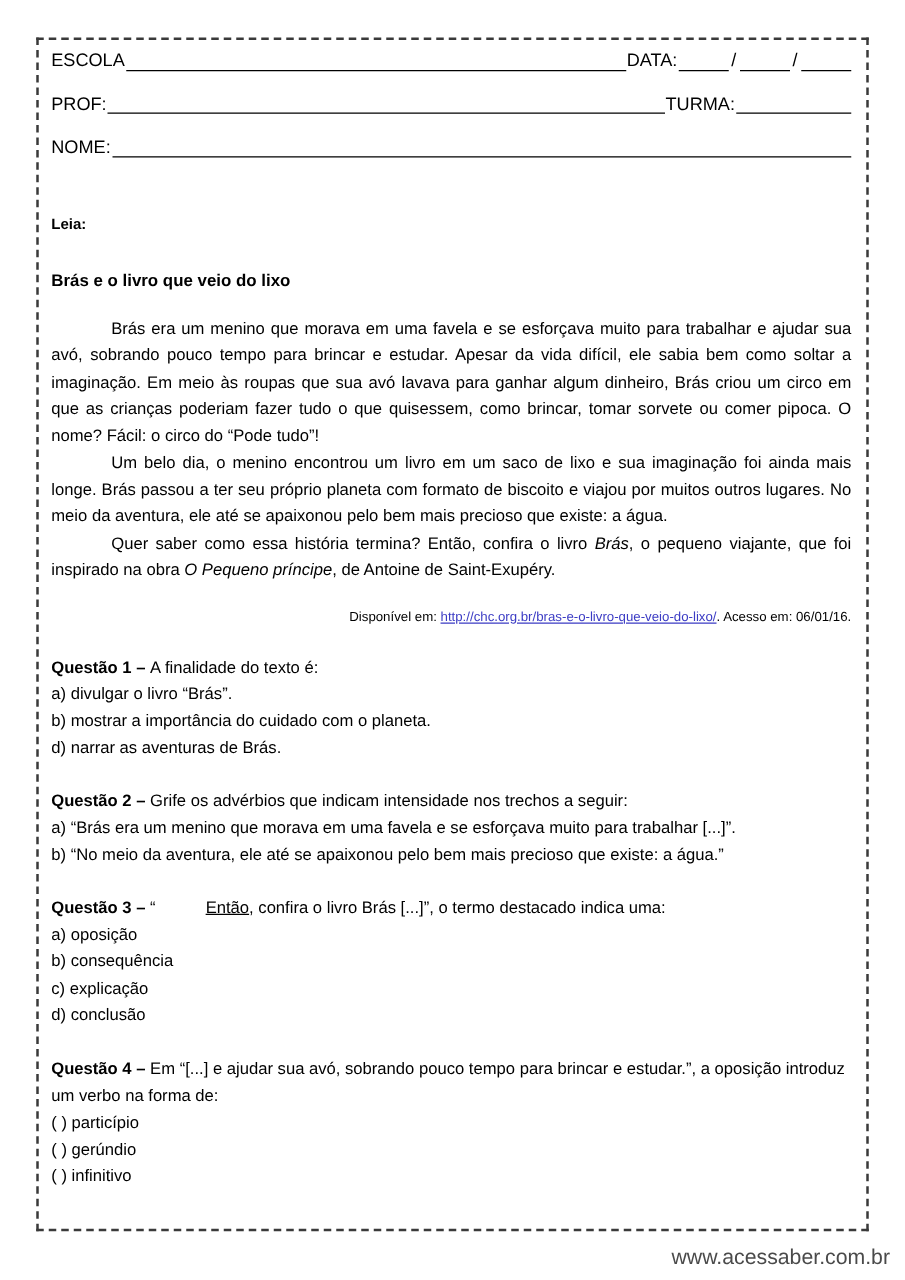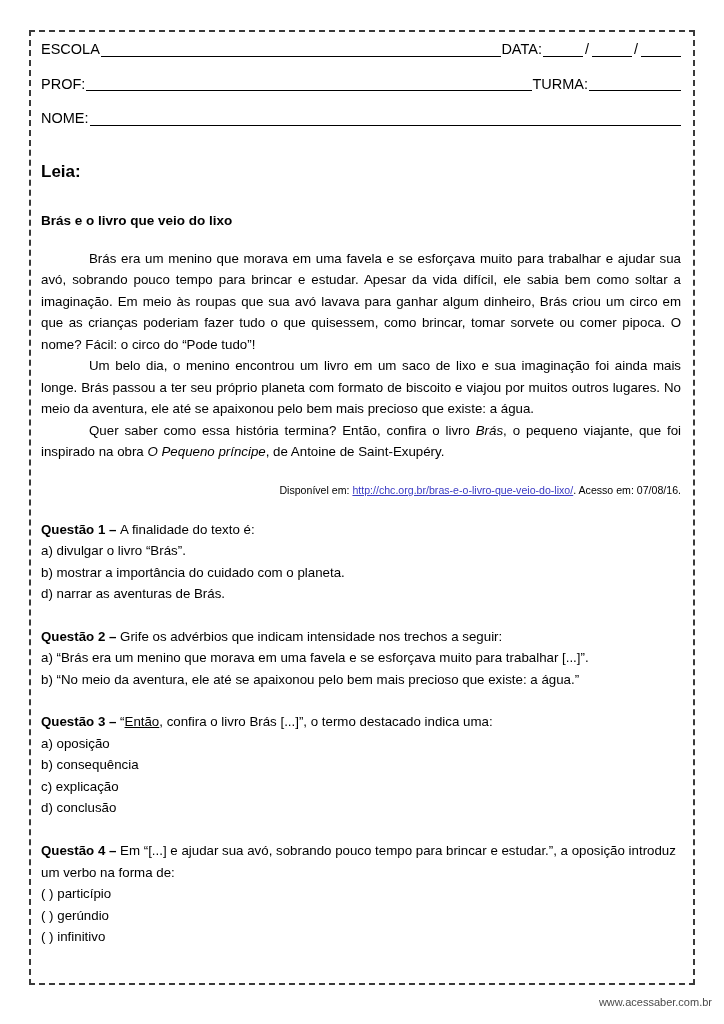--- a/index.html
+++ b/index.html
@@ -54,22 +54,22 @@
     height: 13px;
     margin-left: 1px;
   }
   .rule.fixed-sm { flex: none; width: 40px; }
   .rule.fixed-md { flex: none; width: 92px; }
   .slash { flex: none; padding: 0 2px; }
 
   
   .leia {
     font-weight: bold;
-    font-size: 17px;
-    margin-top: 36px;
+    font-size: 12px;
+    margin-top: 46px;
   }
   .story-title {
     font-weight: bold;
     font-size: 13.5px;
     margin-top: 31px;
   }
   .para {
     font-size: 13.3px;
     text-align: justify;
     text-indent: 48px;
@@ -89,36 +89,36 @@
   }
 
   
   .question-block { margin-top: 21px; }
   .q-stem {
     font-size: 13.3px;
     line-height: 1.62;
     margin: 0;
   }
   .q-stem .qlabel { font-weight: bold; }
-  .q-stem u { text-decoration: underline; }
+  .q-stem u { text-decoration: underline; margin-left: 40px; }
   .alt {
     font-size: 13.3px;
     line-height: 1.62;
     margin: 0;
   }
   i { font-style: italic; }
 
   
   .footer {
     position: absolute;
     left: 0;
     top: 996px;
     width: 712px;
     text-align: right;
-    font-size: 11px;
+    font-size: 17px;
     color: #4a4a4a;
   }
 </style>
 </head>
 <body>
 
 <div class="sheet"></div>
 
 <div class="inner">
 
@@ -152,21 +152,21 @@
   <div class="leia">Leia:</div>
 
   <div class="story-title">Brás e o livro que veio do lixo</div>
 
   <p class="para first">Brás era um menino que morava em uma favela e se esforçava muito para trabalhar e ajudar sua avó, sobrando pouco tempo para brincar e estudar. Apesar da vida difícil, ele sabia bem como soltar a imaginação. Em meio às roupas que sua avó lavava para ganhar algum dinheiro, Brás criou um circo em que as crianças poderiam fazer tudo o que quisessem, como brincar, tomar sorvete ou comer pipoca. O nome? Fácil: o circo do “Pode tudo”!</p>
 
   <p class="para">Um belo dia, o menino encontrou um livro em um saco de lixo e sua imaginação foi ainda mais longe. Brás passou a ter seu próprio planeta com formato de biscoito e viajou por muitos outros lugares. No meio da aventura, ele até se apaixonou pelo bem mais precioso que existe: a água.</p>
 
   <p class="para"><span>Quer saber como essa história termina? Então, confira o livro </span><i>Brás</i><span>, o pequeno viajante, que foi inspirado na obra </span><i>O Pequeno príncipe</i><span>, de Antoine de Saint-Exupéry.</span></p>
 
-  <div class="source"><span>Disponível em: </span><a href="#">http://chc.org.br/bras-e-o-livro-que-veio-do-lixo/</a><span>. Acesso em: 07/08/16.</span></div>
+  <div class="source"><span>Disponível em: </span><a href="#">http://chc.org.br/bras-e-o-livro-que-veio-do-lixo/</a><span>. Acesso em: 06/01/16.</span></div>
 
   <div class="question-block">
     <p class="q-stem"><span class="qlabel">Questão 1 – </span><span>A finalidade do texto é:</span></p>
     <p class="alt">a) divulgar o livro “Brás”.</p>
     <p class="alt">b) mostrar a importância do cuidado com o planeta.</p>
     <p class="alt">d) narrar as aventuras de Brás.</p>
   </div>
 
   <div class="question-block">
     <p class="q-stem"><span class="qlabel">Questão 2 – </span><span>Grife os advérbios que indicam intensidade nos trechos a seguir:</span></p>

